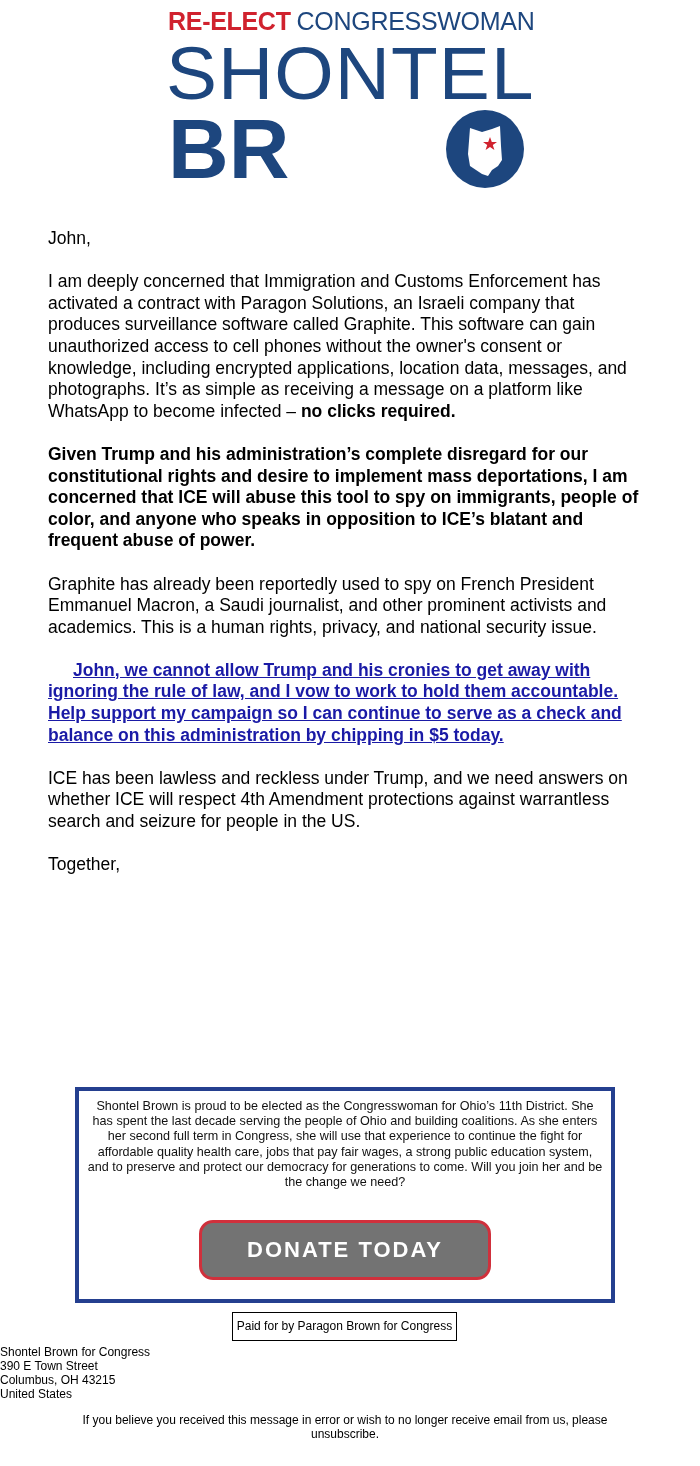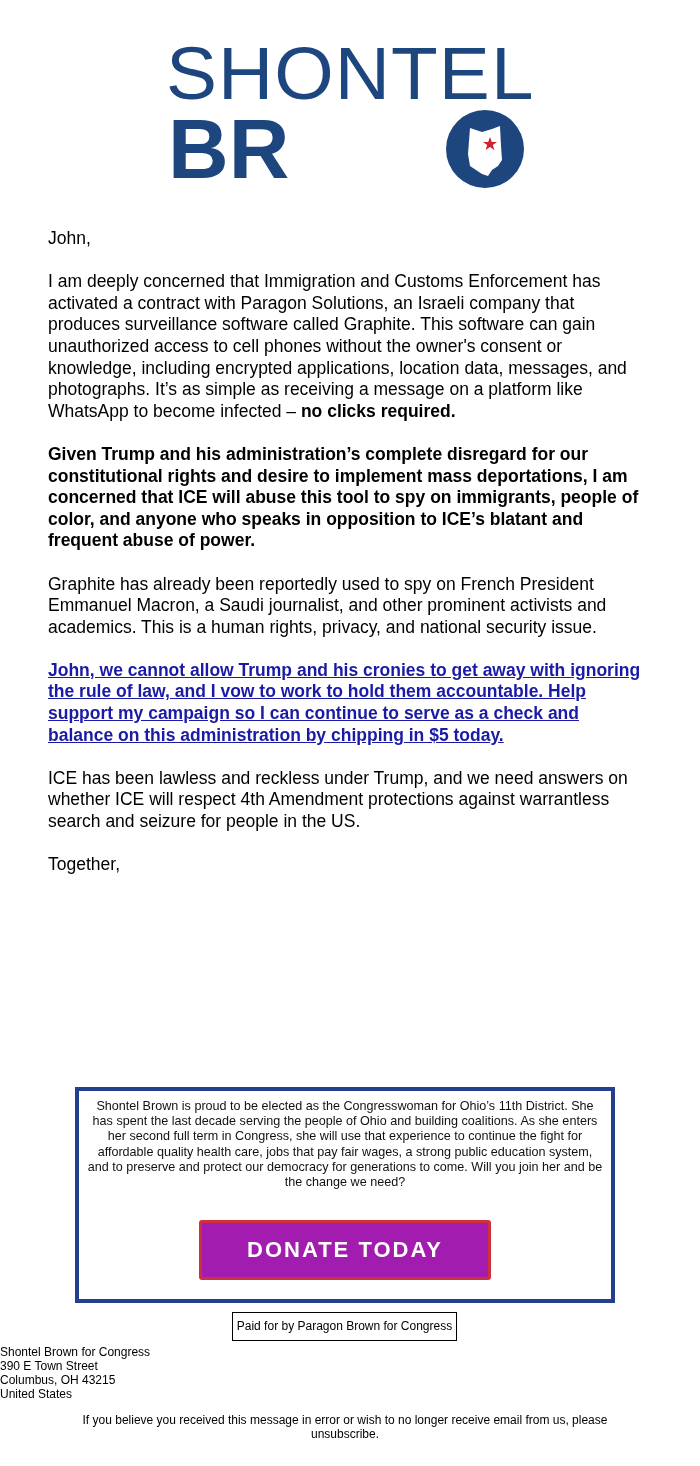--- a/index.html
+++ b/index.html
@@ -13,37 +13,40 @@
     .logo-shontel { position: absolute; top: 32px; left: -2px; width: 356px; height: 70px; font-size: 75px; line-height: 70px; color: #1d467e; font-weight: normal; letter-spacing: 1px; transform: scaleX(1.02); transform-origin: left; }
     .logo-brown { position: absolute; top: 104px; left: 0; width: 356px; height: 78px; display: flex; align-items: center; justify-content: space-between; color: #1d467e; font-weight: bold; font-size: 84px; line-height: 78px; text-align: right; }
     .logo-brown span { display: inline-block; }
     .ohio-o { width: 78px; height: 78px; border-radius: 50%; background: #1d467e; position: relative; display: inline-block; }
     .ohio-o svg { position: absolute; left: 0; top: 0; }
 
     
     .content { position: absolute; left: 48px; top: 228px; width: 600px; font-size: 17.5px; line-height: 21.6px; }
     .content p { margin: 0 0 21.6px 0; }
     .content b { font-weight: bold; }
-    .cta-link { color: #1a1aa6; font-weight: bold; text-decoration: underline; cursor: pointer; }
+    .cta-link { color: #1a1aa6; font-weight: bold; text-decoration: underline; cursor: pointer; margin-left: 25px; }
 
     
     .bio-box { position: absolute; left: 75px; top: 1087px; width: 532px; height: 208px; border: 4px solid #243f8f; background: #fff; }
     .bio-text { position: absolute; left: 8px; top: 8px; width: 516px; text-align: center; font-size: 12.6px; line-height: 15.2px; color: #111; }
-    .donate-btn { position: absolute; left: 120px; top: 129px; width: 286px; height: 54px; background: #a21caf; border: 3px solid #d0303c; border-radius: 3px; color: #fff; font-weight: bold; font-size: 22px; letter-spacing: 2px; display: flex; align-items: center; justify-content: center; cursor: pointer; text-align: center; }
+    .donate-btn { position: absolute; left: 120px; top: 129px; width: 286px; height: 54px; background: #737373; border: 3px solid #d0303c; border-radius: 14px; color: #fff; font-weight: bold; font-size: 22px; letter-spacing: 2px; display: flex; align-items: center; justify-content: center; cursor: pointer; text-align: center; }
 
     
     .paid-box { position: absolute; left: 232px; top: 1312px; width: 223px; height: 27px; border: 1px solid #000; font-size: 12px; line-height: 27px; text-align: center; }
     .address { position: absolute; left: 0; top: 1345px; width: 690px; text-align: left; font-size: 12px; line-height: 14px; }
     .address div { height: 14px; }
     .unsub { position: absolute; left: 70px; top: 1413px; width: 550px; text-align: center; font-size: 12px; line-height: 14px; }
   </style>
 </head>
 <body>
 
 <div class="logo">
+  <div class="logo-line1">
+    <span class="logo-reelect">RE-ELECT</span><span class="logo-congress">CONGRESSWOMAN</span>
+  </div>
   <div class="logo-shontel">SHONTEL</div>
   <div class="logo-brown">
     <span>BR</span>
     <span class="ohio-o">
       <svg width="78" height="78" viewBox="0 0 78 78">
         <path d="M24 18 L36 22 L46 19 L54 16 L55 36 L56 50 L52 56 L46 60 L42 66 L36 64 L30 60 L24 56 L22 44 Z" fill="#ffffff"></path>
         <polygon points="44,27 45.8,32 51,32 46.8,35 48.4,40 44,37 39.6,40 41.2,35 37,32 42.2,32" fill="#d0222e"></polygon>
       </svg>
     </span>
   </div>

